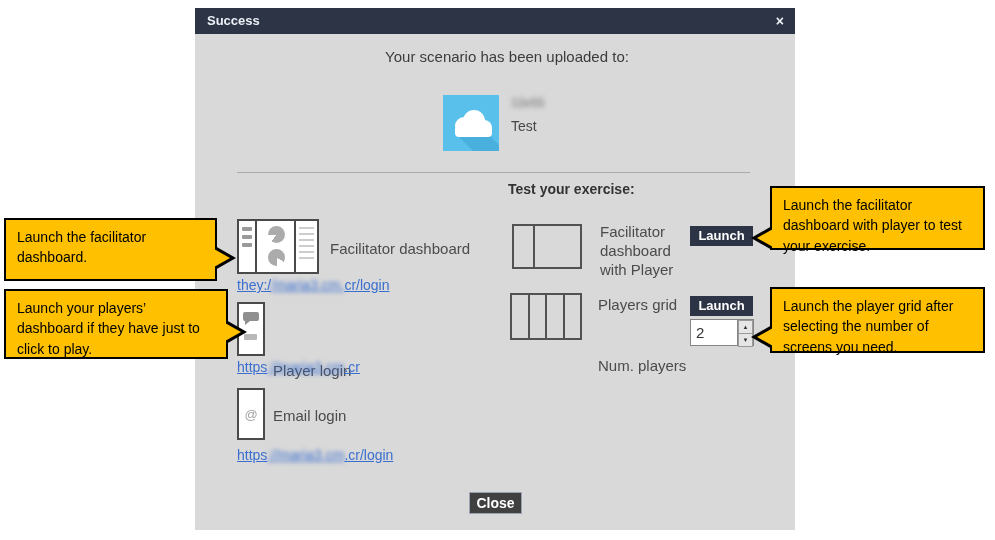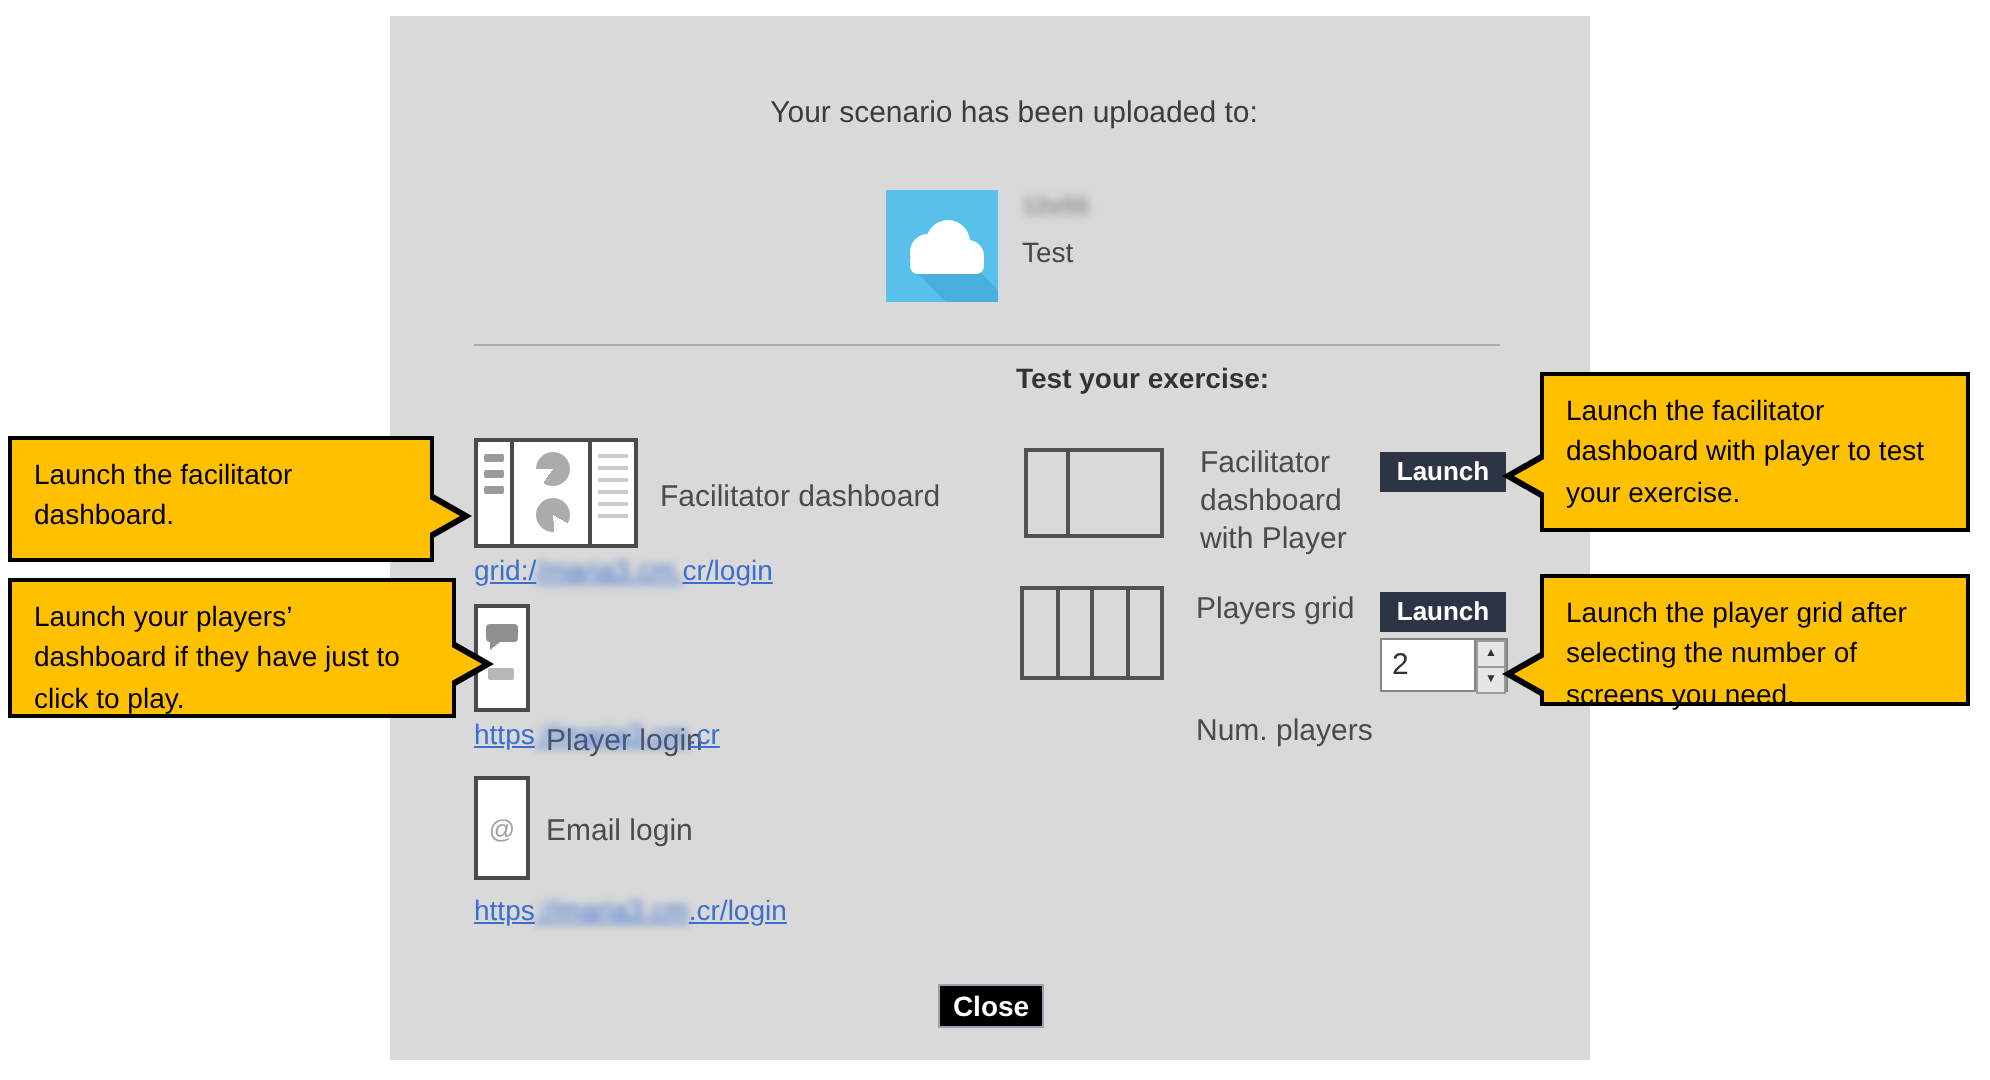--- a/index.html
+++ b/index.html
@@ -71,21 +71,21 @@
   
   .spinner { position:absolute; left:495px; top:311px; width:64px; height:27px; border:1px solid #858585;
     background:#fff; display:flex; }
   .spinner input { flex:1; border:none; outline:none; font-family:"Liberation Sans",sans-serif;
     font-size:15px; color:#333; padding-left:5px; width:44px; background:#fff; }
   .spin-btns { width:16px; display:flex; flex-direction:column; border-left:1px solid #858585; }
   .spin-btns div { flex:1; background:#e6e6e6; font-size:6px; color:#333; text-align:center;
     line-height:12px; cursor:pointer; border:1px solid #9a9a9a; }
   .spin-btns div:first-child { border-bottom:none; }
 
-  .btn-close { position:absolute; left:274px; top:484px; width:53px; height:22px; background:#000000;
+  .btn-close { position:absolute; left:274px; top:484px; width:53px; height:22px; background:#404040;
     border:1px solid #9aa2b1; color:#fff; font-size:14px; font-weight:bold; text-align:center;
     line-height:20px; cursor:pointer; }
 
   
   .note { position:absolute; background:#ffc000; border:2px solid #000; padding:7px 11px;
     font-size:14px; line-height:1.45; color:#000; }
   .note::before, .note::after { content:""; position:absolute; width:0; height:0; border-style:solid; }
   
   .note-l::before { right:-21px; top:var(--pt); border-width:12px 0 12px 21px;
     border-color:transparent transparent transparent #000; }
@@ -93,30 +93,34 @@
     border-color:transparent transparent transparent #ffc000; }
   
   .note-r::before { left:-21px; top:var(--pt); border-width:12px 21px 12px 0;
     border-color:transparent #000 transparent transparent; }
   .note-r::after  { left:-15px; top:calc(var(--pt) + 3px); border-width:9px 16px 9px 0;
     border-color:transparent #ffc000 transparent transparent; }
 
   .nL1 { left:4px; top:218px; width:213px; height:63px; --pt:26px; }
   .nL2 { left:4px; top:289px; width:224px; height:70px; --pt:29px; }
   .nL3 { left:4px; top:379px; width:224px; height:66px; --pt:24px; }
-  .nR1 { left:770px; top:186px; width:215px; height:80px; --pt:38px; }
+  .nR1 { left:770px; top:186px; width:215px; height:64px; --pt:38px; }
   .nR2 { left:770px; top:287px; width:215px; height:66px; --pt:36px; }
 </style>
 </head>
 <body>
 
 <div class="canvas">
 
   <div class="dialog">
 
+    <div class="dialog-header">
+      <span>Success</span>
+      <span class="close-x">×</span>
+    </div>
 
     <div class="msg">Your scenario has been uploaded to:</div>
 
     <div class="cloud-tile">
       <svg width="56" height="56" viewBox="0 0 56 56">
         <rect x="0" y="0" width="56" height="56" fill="#58c0eb"></rect>
         <polygon points="14,40 46,40 56,50 56,56 30,56" fill="#49b0de"></polygon>
         <circle cx="21" cy="31" r="9" fill="#fff"></circle>
         <circle cx="31" cy="26" r="11" fill="#fff"></circle>
         <circle cx="41" cy="33" r="8" fill="#fff"></circle>
@@ -142,21 +146,21 @@
       <div class="fd-col3">
         <div></div>
           <div></div>
           <div></div>
           <div></div>
           <div></div>
           <div></div>
       </div>
     </div>
     <div class="item-label" style="left:135px; top:232px;">Facilitator dashboard</div>
-    <a class="lnk" style="left:42px; top:269px;"><span>grid:/</span><span class="blur">/maria3.cm.</span><span>cr/login</span></a>
+    <a class="lnk" style="left:42px; top:269px;"><span>they:/</span><span class="blur">/maria3.cm.</span><span>cr/login</span></a>
 
     <div class="icon-player">
       <div class="pl-bubble"></div>
       <div class="pl-bar"></div>
     </div>
     <div class="item-label" style="left:78px; top:314px;margin-top:40px;">Player login</div>
     <a class="lnk" style="left:42px; top:351px;"><span>https</span><span class="blur">://maria3.cm</span><span>.cr</span></a>
 
     <div class="icon-email">
       <span>@</span>

